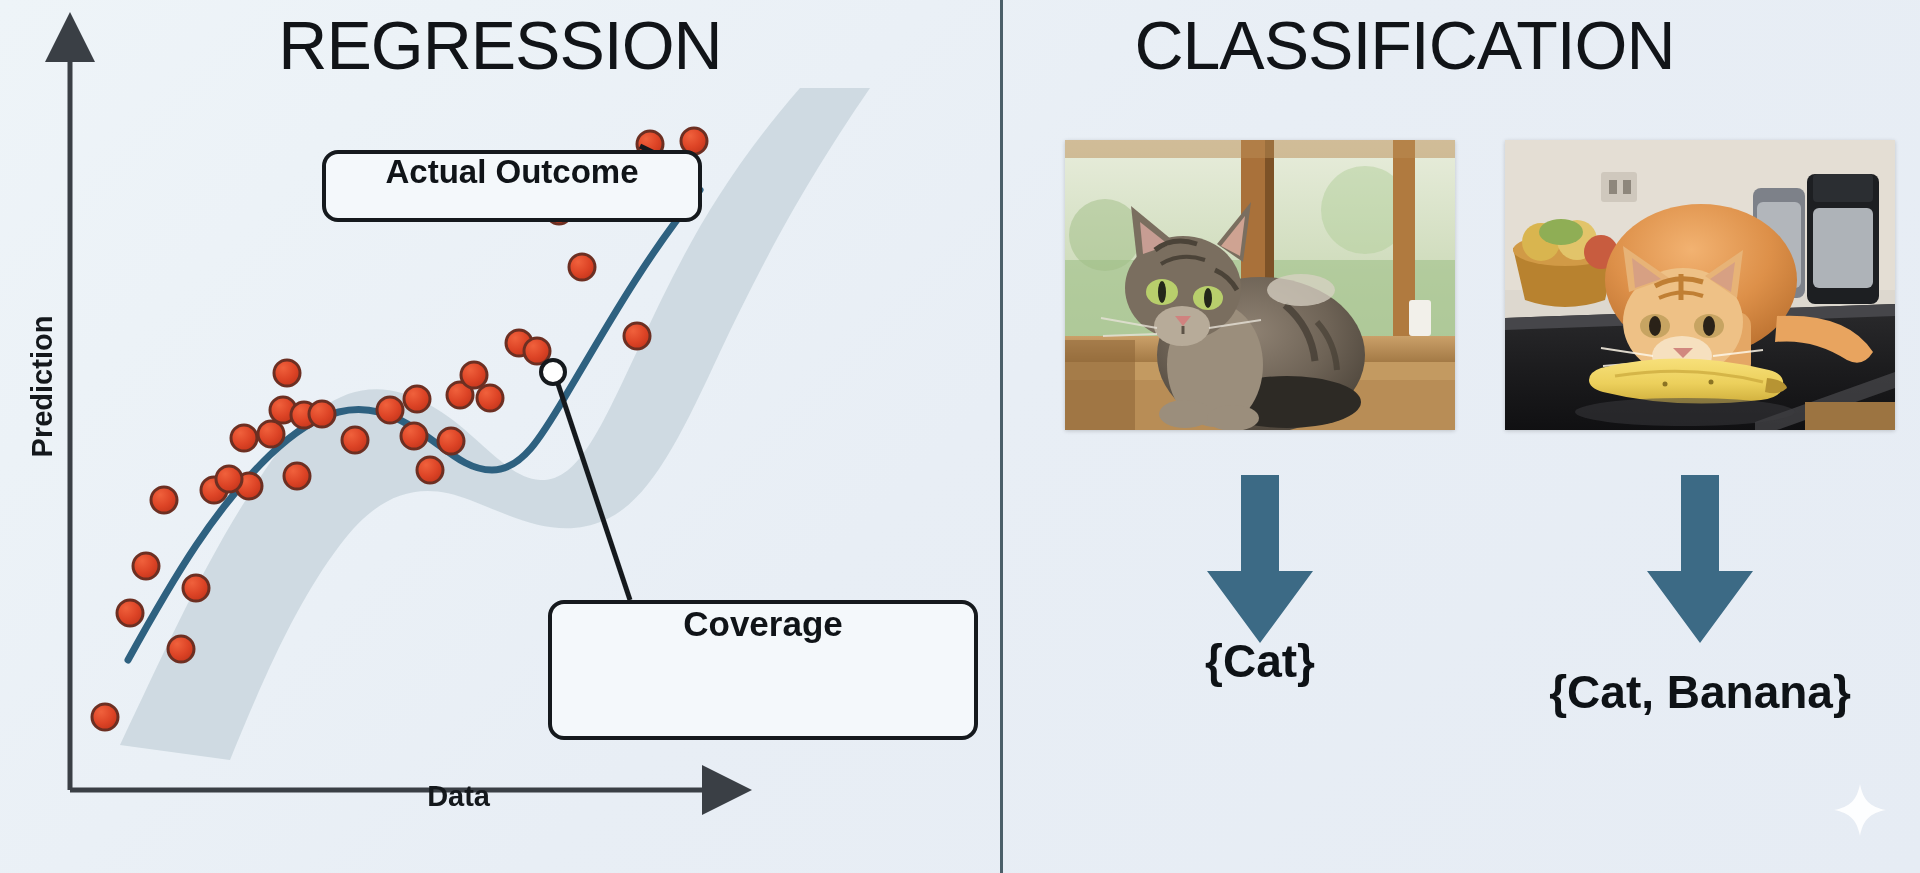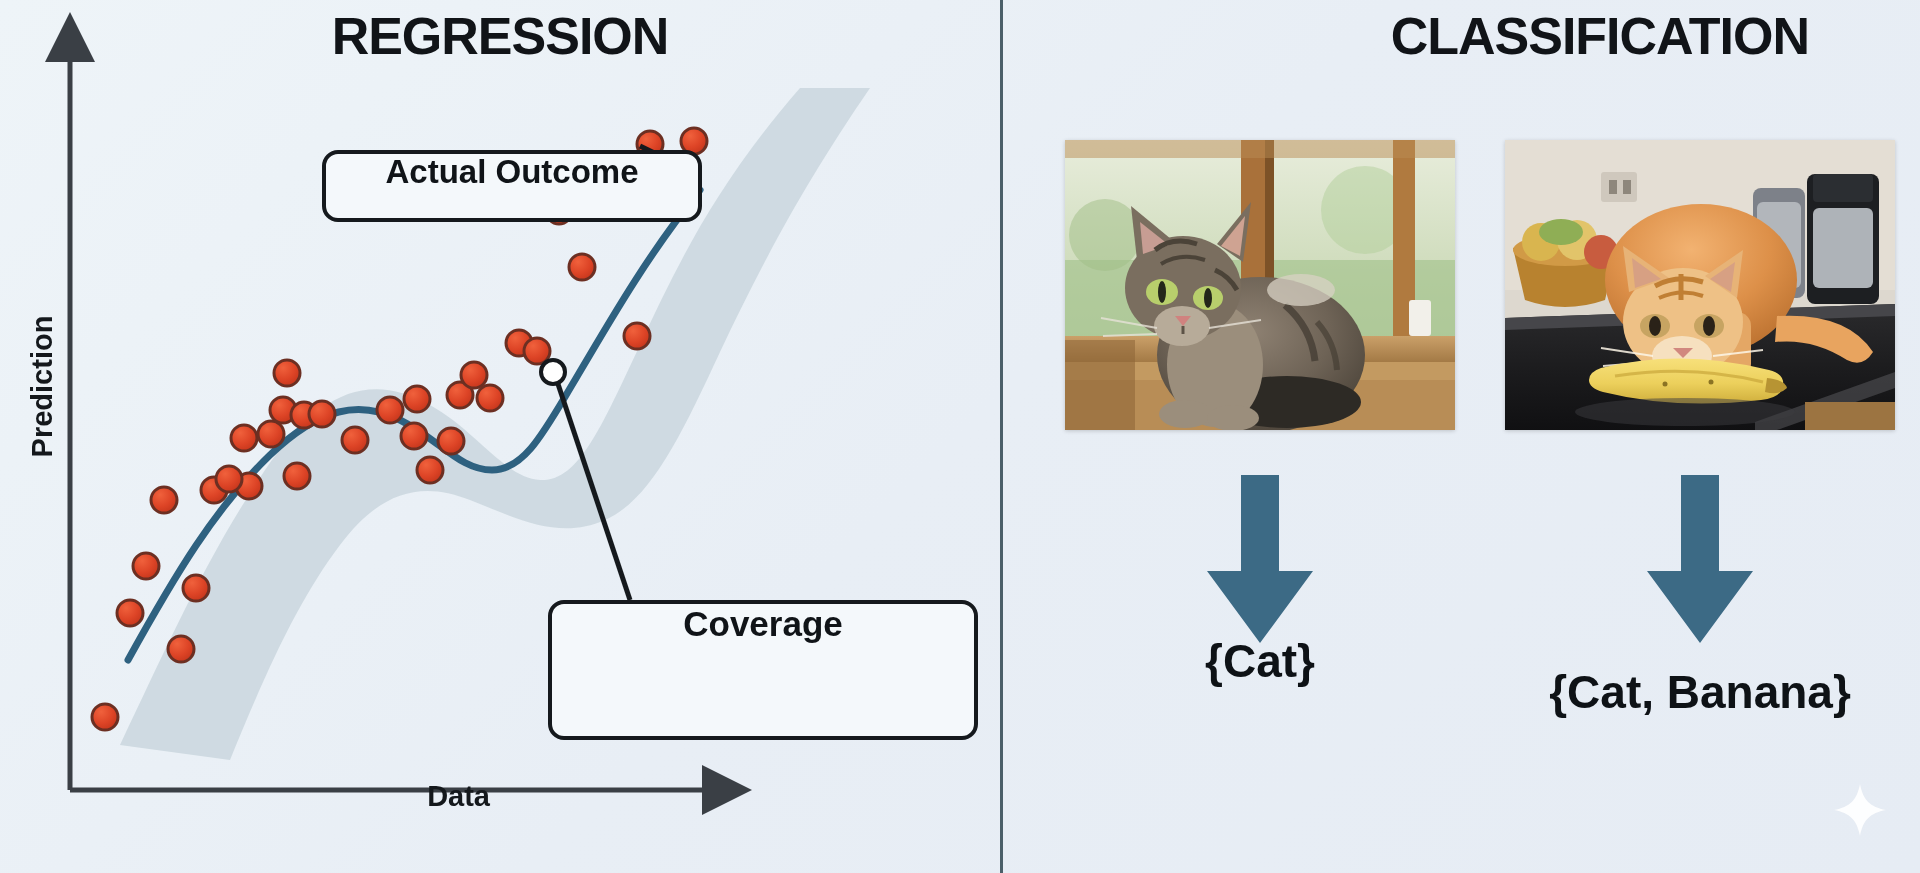--- a/index.html
+++ b/index.html
@@ -35,29 +35,29 @@
     width: 3px;
     height: 873px;
     background: #2f4550;
     opacity: .85;
   }
 
   
   .panel-title {
     position: absolute;
     text-align: center;
-    font-weight: bold;
-    font-size: 52px;
+    font-weight: normal;
+    font-size: 68px;
     letter-spacing: -1px;
     color: #111418;
     font-family: "Liberation Sans", sans-serif;
     white-space: nowrap;
   }
   #title-regression { left: 0; width: 1000px; top: 6px; }
-  #title-classification { left: 1000px; width: 809px; top: 6px; text-align: right; }
+  #title-classification { left: 1000px; width: 809px; top: 6px; }
 
   
   #regression-plot {
     position: absolute;
     left: 0; top: 0;
     width: 1000px; height: 873px;
   }
   #regression-svg { display: block; }
 
   .axis-label {

